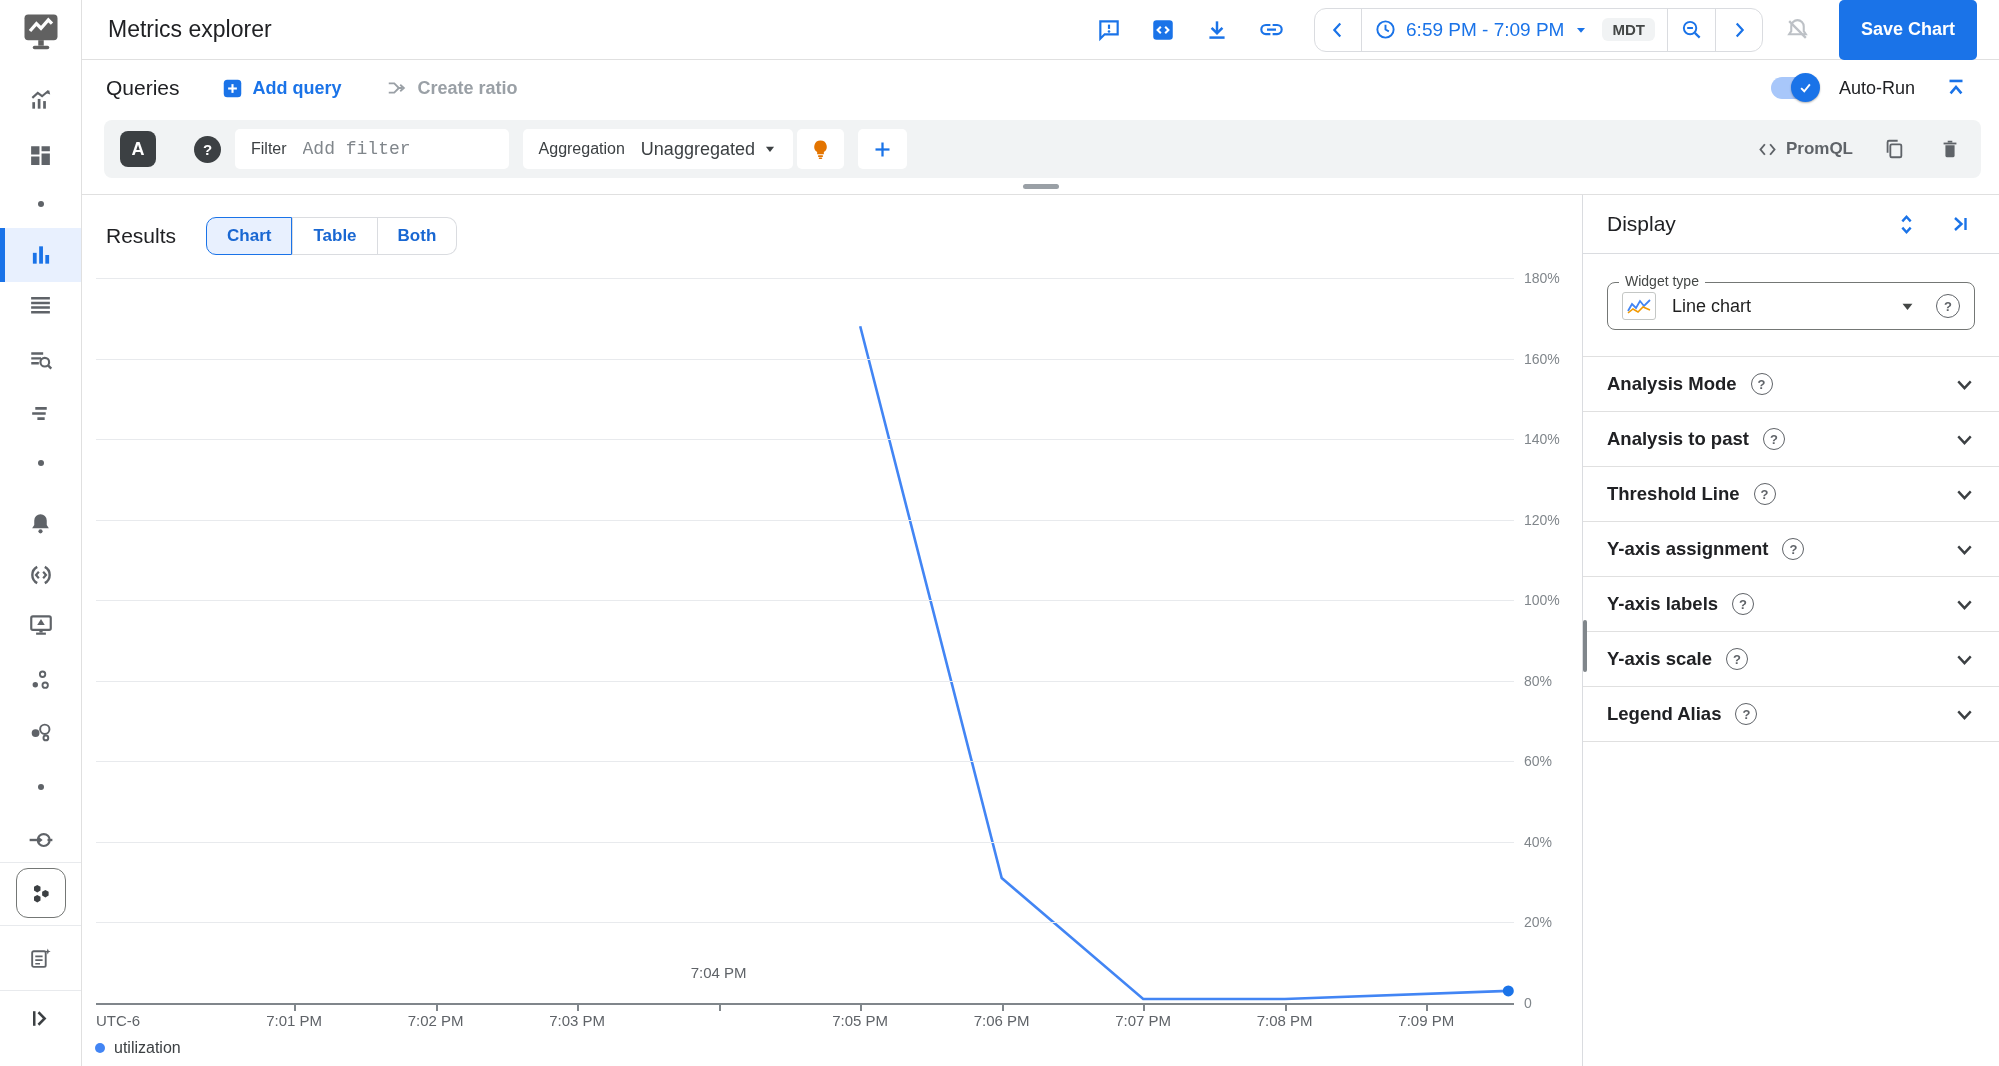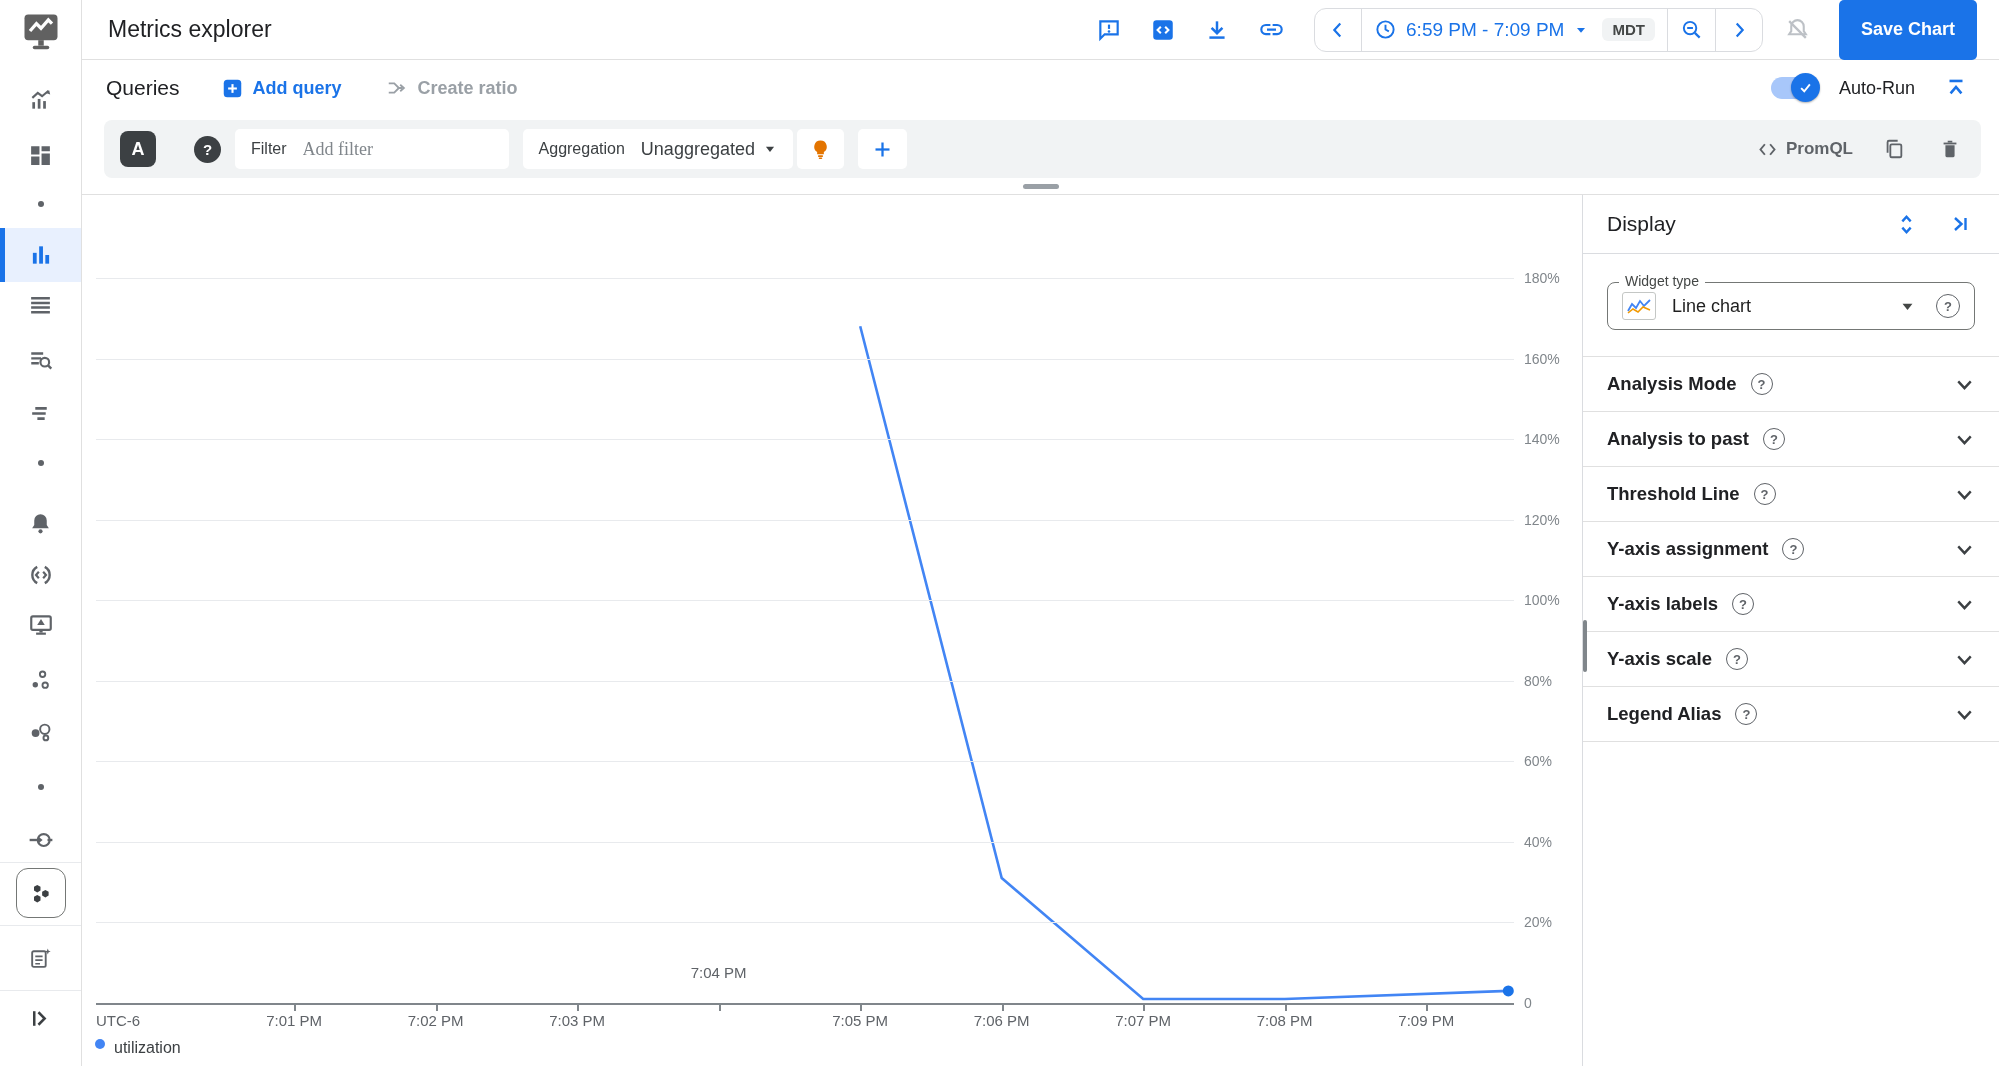--- a/index.html
+++ b/index.html
@@ -43,21 +43,21 @@
   .switch { position:relative; width:46px; height:22px; border-radius:12px; background:#a8c7fa; cursor:pointer; }
   .switch .knob { position:absolute; right:-3px; top:-4px; width:29px; height:29px; border-radius:50%; background:#1a73e8; display:flex; align-items:center; justify-content:center; box-shadow:0 1px 2px rgba(0,0,0,.3); }
   .autorun-lbl { font-size:18px; color:#202124; }
 
   .qrow { margin:4px 18px 0 22px; height:58px; background:#f1f3f4; border-radius:8px; display:flex; align-items:center; padding:0 16px; }
   .qletter { width:36px; height:36px; background:#3c4043; color:#fff; border-radius:8px; font-size:18px; font-weight:bold; display:flex; align-items:center; justify-content:center; margin-right:24px; }
   .chip { display:flex; align-items:center; background:#fff; border-radius:5px; height:40px; padding:0 16px; }
   .chip-label { font-size:16px; color:#3c4043; margin-right:16px; white-space:nowrap; }
   .chip-value-blue { font-size:18px; color:#1a73e8; white-space:nowrap; display:flex; align-items:center; gap:8px; cursor:pointer; }
   .chip-value-dark { font-size:18px; color:#3c4043; white-space:nowrap; display:flex; align-items:center; gap:8px; cursor:pointer; }
-  .filter-input { border:none; outline:none; font-size:18px; width:190px; background:transparent; color:#202124; font-family:Liberation Serif, serif; }
+  .filter-input { border:none; outline:none; font-size:18px; width:190px; background:transparent; color:#202124; font-family:Liberation Mono, monospace; }
   .filter-input::placeholder { color:#80868b; }
   .qhelp-filled { width:27px; height:27px; border-radius:50%; background:#3c4043; color:#fff; font-size:15px; font-weight:bold; display:flex; align-items:center; justify-content:center; margin:0 14px; cursor:pointer; }
   .qrow-right { margin-left:auto; display:flex; align-items:center; gap:26px; }
   .promql { display:flex; align-items:center; gap:8px; color:#5f6368; font-size:17px; font-weight:bold; cursor:pointer; }
   .drag-handle { position:absolute; bottom:5px; left:50%; transform:translateX(-50%); width:36px; height:5px; border-radius:3px; background:#9aa0a6; cursor:row-resize; }
 
   
   .content { flex:1; display:flex; min-height:0; }
   .results-pane { flex:1; position:relative; min-width:0; }
   .res-hdr { display:flex; align-items:center; padding:22px 24px 0 24px; gap:30px; }
@@ -70,21 +70,21 @@
 
   
   .chart-wrap { position:absolute; inset:0; }
   .gridline { position:absolute; height:1px; background:#e8eaed; }
   .gridline.axisline { height:2px; background:#80868b; }
   .ylab { position:absolute; font-size:14px; color:#80868b; white-space:nowrap; }
   .xtick { position:absolute; width:2px; height:8px; background:#80868b; }
   .xlab { position:absolute; width:100px; text-align:center; font-size:15px; color:#5f6368; white-space:nowrap; }
   .tzlab { position:absolute; font-size:15px; color:#5f6368; }
   #chart-svg { position:absolute; left:0; top:0; pointer-events:none; }
-  .legend { position:absolute; display:flex; gap:9px; }
+  .legend { position:absolute; display:flex; align-items:center; gap:9px; }
   .legend-dot { width:10px; height:10px; border-radius:50%; }
   .legend-lbl { font-size:16px; color:#3c4043; }
 
   
   .display-panel { width:417px; border-left:1px solid #dadce0; position:relative; flex:none; }
   .dp-hdr { height:59px; display:flex; align-items:center; padding:0 24px; border-bottom:1px solid #dadce0; }
   .dp-title { font-size:21px; color:#202124; }
   .dp-hdr-icons { margin-left:auto; display:flex; align-items:center; gap:24px; }
   .widget-field { margin:28px 24px 26px 24px; border:1px solid #747775; border-radius:8px; position:relative; display:flex; align-items:center; padding:9px 14px; cursor:pointer; }
   .widget-legend { position:absolute; top:-10px; left:11px; background:#fff; padding:0 6px; font-size:14px; color:#444746; }
@@ -400,20 +400,28 @@
           </span>
         </span>
       </div>
 
       <span class="drag-handle"></span>
     </section>
 
     <div class="content">
 
       <div class="results-pane">
+        <div class="res-hdr">
+          <span class="res-title">Results</span>
+          <span class="seg-group">
+            <button class="seg selected">Chart</button>
+            <button class="seg">Table</button>
+            <button class="seg">Both</button>
+          </span>
+        </div>
 
         <div class="chart-wrap" id="chart">
           <svg id="chart-svg" width="1500" height="830">
               <polyline points="778.2,131.3 919.7,683.1 1061.2,804.0 1202.7,804.0 1426.3,795.9" fill="none" stroke="#4285f4" stroke-width="2.6"></polyline>
               <circle cx="1426.3" cy="795.9" r="5.5" fill="#1a73e8"></circle>
             </svg>
           <span class="tzlab" style="left:14px; top:817px;">UTC-6</span>
           <span class="legend" style="left:13px; top:844px;">
             <span class="legend-dot" id="legend-dot" style="background: rgb(66, 133, 244);"></span>
             <span class="legend-lbl">utilization</span>

